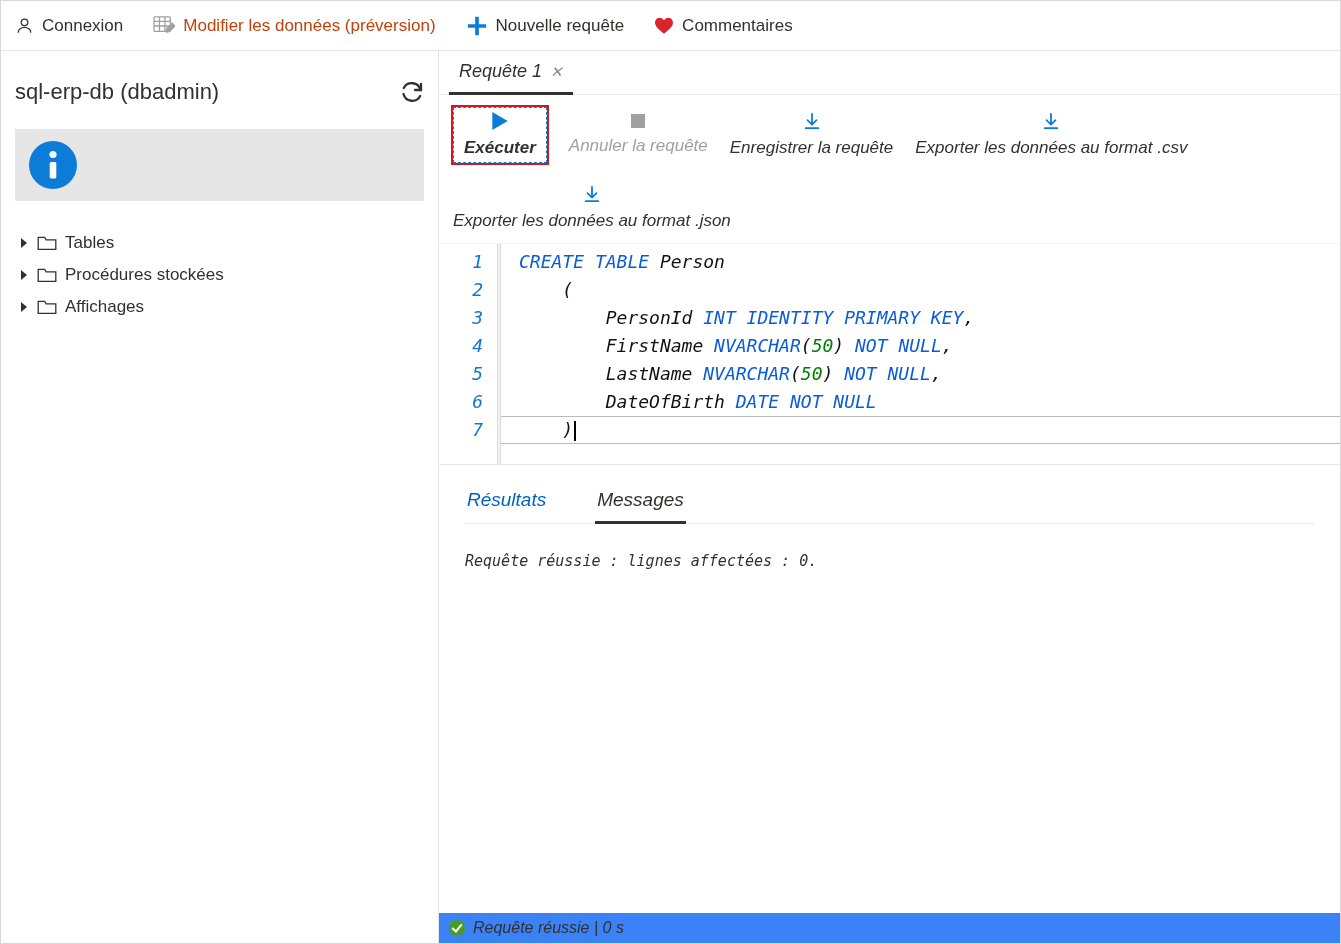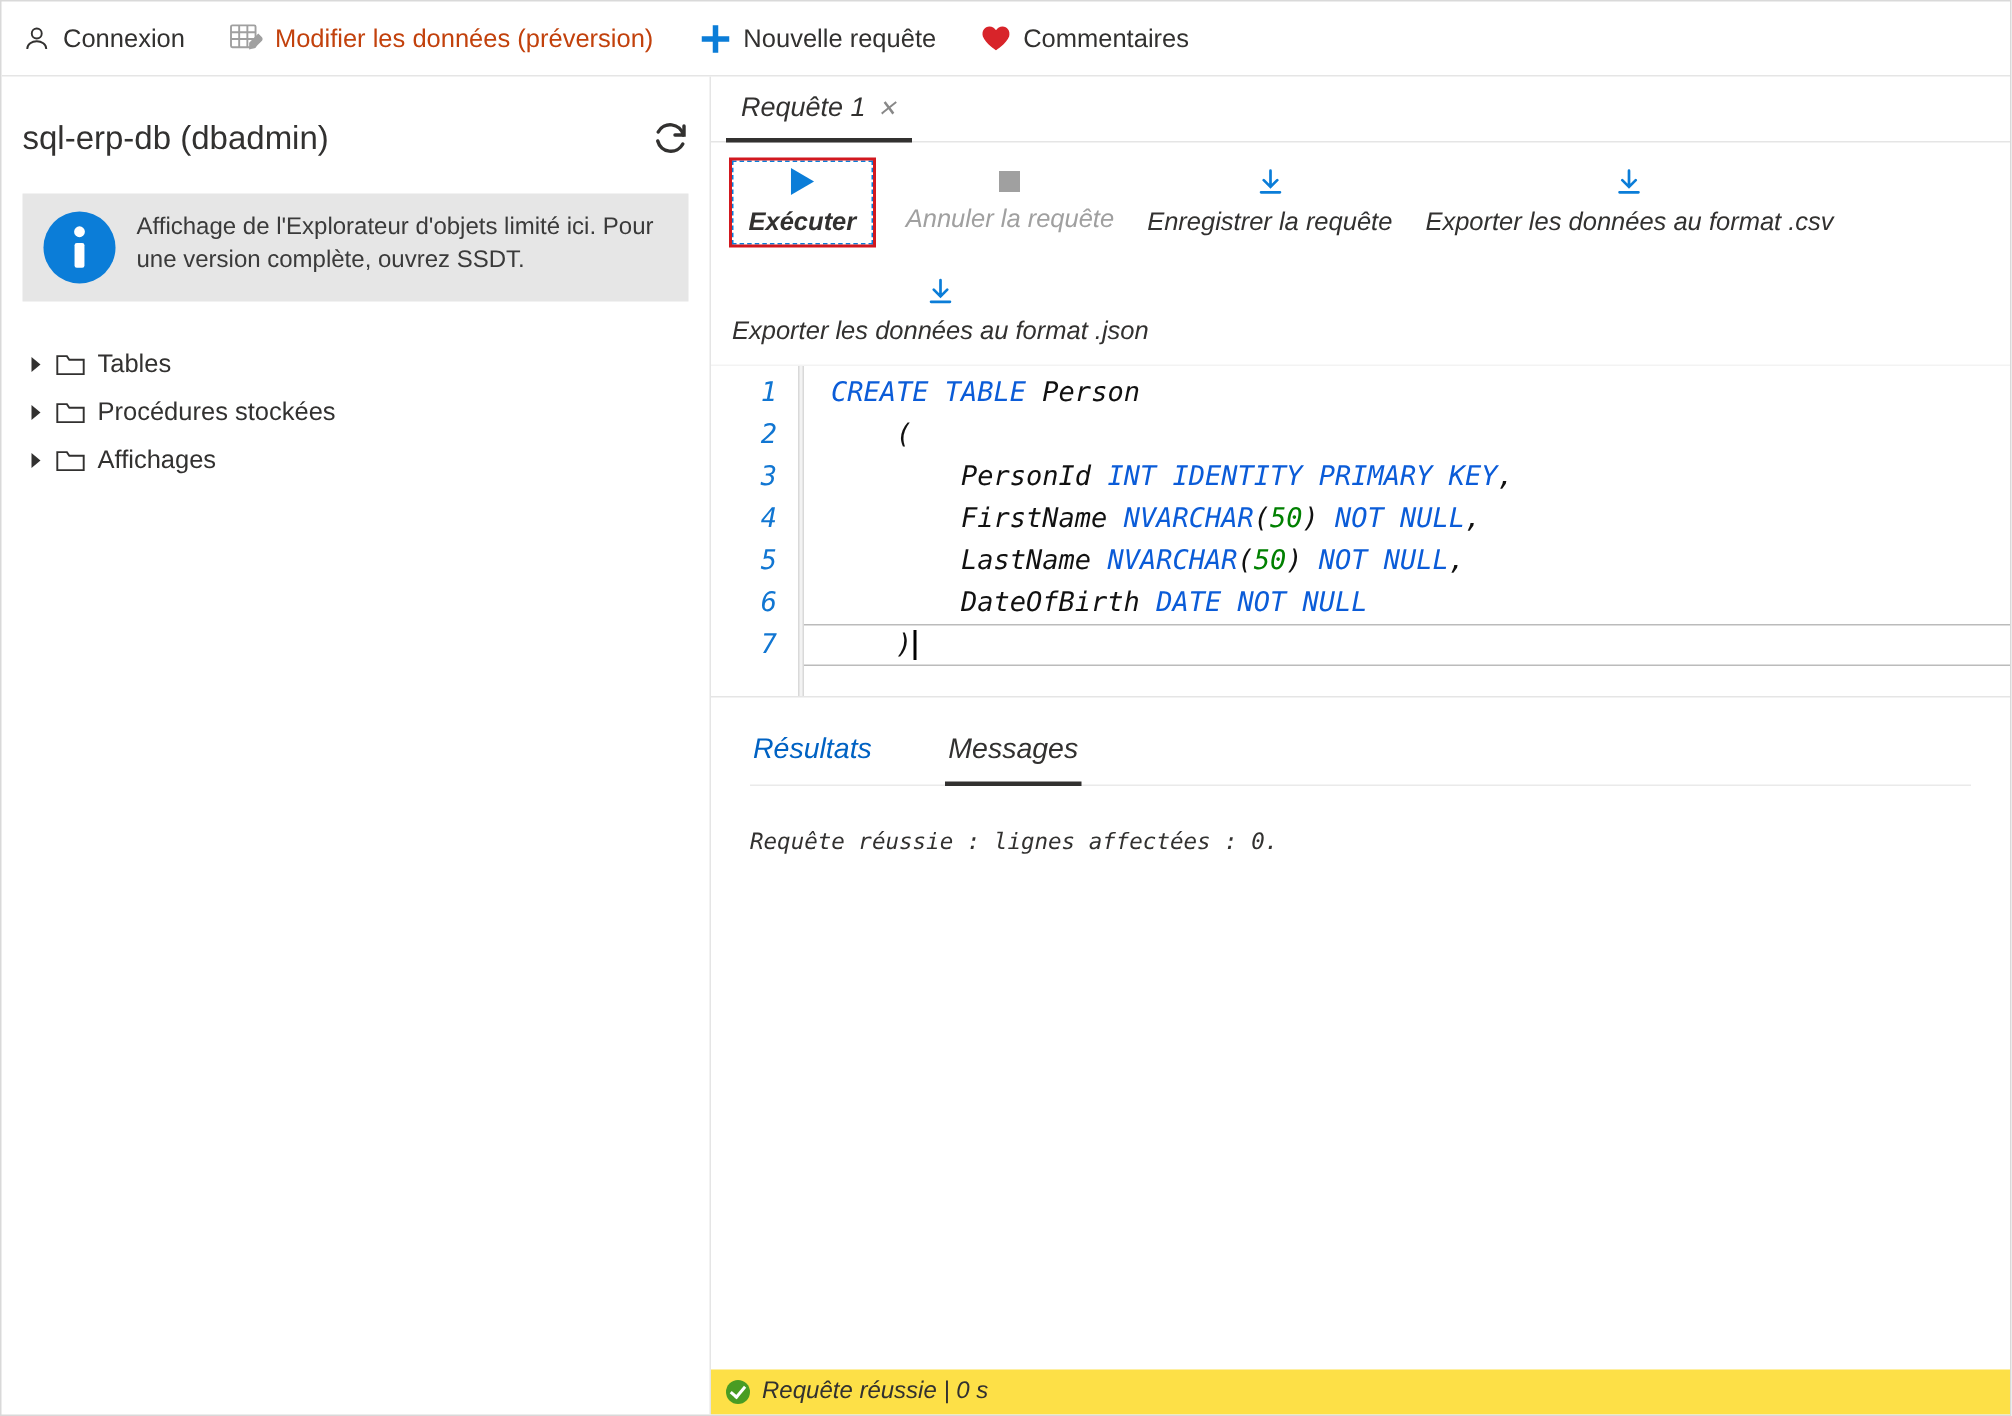--- a/index.html
+++ b/index.html
@@ -27,21 +27,21 @@
     font-size: 17px;
   }
   .topbar-item { display:flex; align-items:center; gap:8px; cursor:pointer; }
   .topbar-item.disabled { color:#c2410c; cursor:default; }
   .topbar-item svg { flex:none; }
 
   
   .main { flex:1; display:flex; min-height:0; }
 
   
-  .sidebar { width:473px; border-right:1px solid #e5e5e5; padding:14px 14px 0 14px; display:flex; flex-direction:column; }
+  .sidebar { width:438px; border-right:1px solid #e5e5e5; padding:14px 14px 0 14px; display:flex; flex-direction:column; }
   .db-header { display:flex; align-items:center; justify-content:space-between; font-size:22px; margin:14px 0 24px 0; }
   .db-header span { font-weight:400; }
   .refresh-btn { width:24px; height:24px; cursor:pointer; }
 
   .info-banner { display:flex; gap:14px; background:#e6e6e6; padding:12px 14px; align-items:flex-start; }
   .info-icon-wrap { width:48px; height:48px; border-radius:50%; background:#0b7dd8; display:flex; align-items:center; justify-content:center; flex:none; }
   .info-banner p { font-size:16px; line-height:1.4; color:#3a3a3a; }
 
   .tree { margin-top:26px; font-size:17px; }
   .tree-item { display:flex; align-items:center; gap:8px; padding:6px 0 6px 4px; cursor:pointer; }
@@ -75,21 +75,21 @@
 
   
   .results-area { flex:1; display:flex; flex-direction:column; padding:18px 26px; }
   .res-tabs { display:flex; gap:47px; font-size:19px; border-bottom:1px solid #eaeaea; }
   .res-tab { padding:6px 2px 10px 2px; cursor:pointer; }
   .res-tab.link { color:#0062c3; }
   .res-tab.active { color:#323130; border-bottom:3px solid #323130; margin-bottom:-1px;}
   .res-msg { margin-top:28px; font-family:Consolas,Menlo,monospace; font-size:15px; }
 
   
-  .statusbar { height:30px; background:#fde047; display:flex; align-items:center; gap:8px; padding:0 10px; font-size:16px;}
+  .statusbar { height:30px; background:#3b82f6; display:flex; align-items:center; gap:8px; padding:0 10px; font-size:16px;}
   .status-ok { width:16px; height:16px; border-radius:50%; background:#499c23; display:flex; align-items:center; justify-content:center;}
   .status-ok::after { content:""; width:4px; height:8px; border:solid #fff; border-width:0 2px 2px 0; transform:rotate(40deg); margin-top:-2px;}
 </style>
 </head>
 <body>
 
 <div class="topbar">
   <div class="topbar-item">
     <svg width="19" height="19" viewBox="0 0 24 24" fill="none" stroke="#323130" stroke-width="1.6">
         <circle cx="12" cy="8" r="4.2"></circle>
@@ -130,21 +130,20 @@
         </svg>
     </div>
 
     <div class="info-banner">
       <div class="info-icon-wrap">
         <svg width="20" height="30" viewBox="0 0 10 20">
             <circle cx="5" cy="3" r="2.4" fill="#fff"></circle>
             <rect x="2.8" y="8" width="4.4" height="11" rx="1" fill="#fff"></rect>
           </svg>
       </div>
-      <p>Affichage de l'Explorateur d'objets limité ici. Pour une version complète, ouvrez SSDT.</p>
     </div>
 
     <div class="tree">
       <div class="tree-item">
         <svg class="tree-caret" viewBox="0 0 10 10">
             <path d="M2 0l6 5-6 5z" fill="#323130"></path>
           </svg>
         <svg class="folder-icon" viewBox="0 0 24 20" fill="none" stroke="#323130" stroke-width="1.6">
             <path d="M1 3h8l2 3h12v12H1z"></path>
           </svg>

